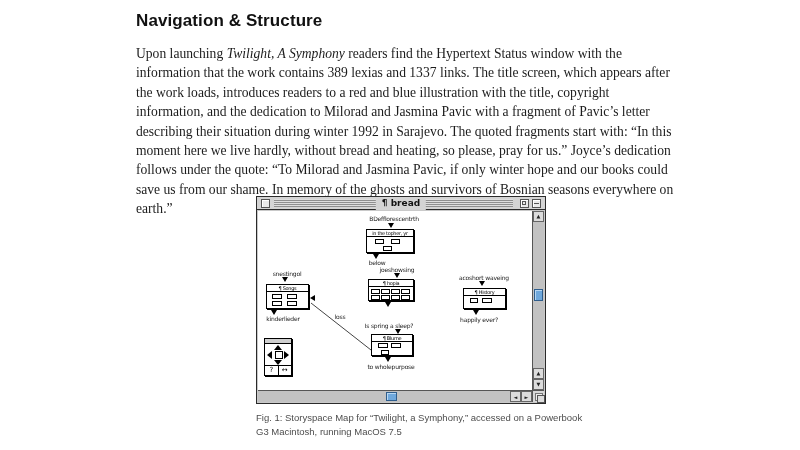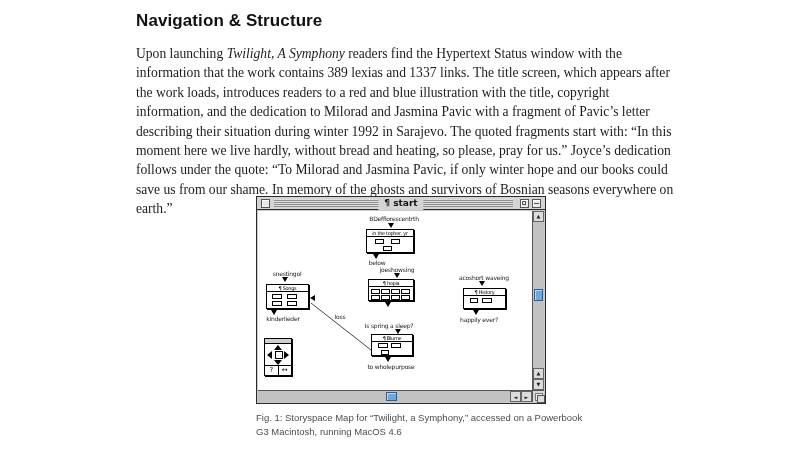--- a/index.html
+++ b/index.html
@@ -109,21 +109,21 @@
 
   <p class="body-text"><span>Upon launching </span><span class="work">Twilight, A Symphony</span><span> readers find the Hypertext Status window with the information that the work contains 389 lexias and 1337 links. The title screen, which appears after the work loads, introduces readers to a red and blue illustration with the title, copyright information, and the dedication to Milorad and Jasmina Pavic with a fragment of Pavic’s letter describing their situation during winter 1992 in Sarajevo. The quoted fragments start with: “In this moment here we live hardly, without bread and heating, so please, pray for us.” Joyce’s dedication follows under the quote: “To Milorad and Jasmina Pavic, if only winter hope and our books could save us from our shame. In memory of the ghosts and survivors of Bosnian seasons everywhere on earth.”</span></p>
 
   <div class="figure">
 
     <div class="mac-window">
 
       <div class="titlebar">
         <div class="stripes"></div>
         <div class="tb-box tb-close"></div>
-        <div class="win-title">¶ start</div>
+        <div class="win-title">¶ bread</div>
         <div class="tb-box tb-zoom">
             <div class="inner"></div>
           </div>
         <div class="tb-box tb-shade">
             <div class="inner"></div>
           </div>
       </div>
 
       <div class="map-area">
 
@@ -229,16 +229,16 @@
       <div class="h-scroll">
         <div class="thumb h-thumb"></div>
         <div class="sb-btn" style="right:11px; line-height:10px;">◄</div>
         <div class="sb-btn" style="right:0; line-height:10px;">►</div>
       </div>
 
       <div class="grow-box"></div>
 
     </div>
 
-    <div class="caption">Fig. 1: Storyspace Map for “Twilight, a Symphony,” accessed on a Powerbook G3 Macintosh, running MacOS 4.6</div>
+    <div class="caption">Fig. 1: Storyspace Map for “Twilight, a Symphony,” accessed on a Powerbook G3 Macintosh, running MacOS 7.5</div>
   </div>
 
 </div>
 
 </body></html>

